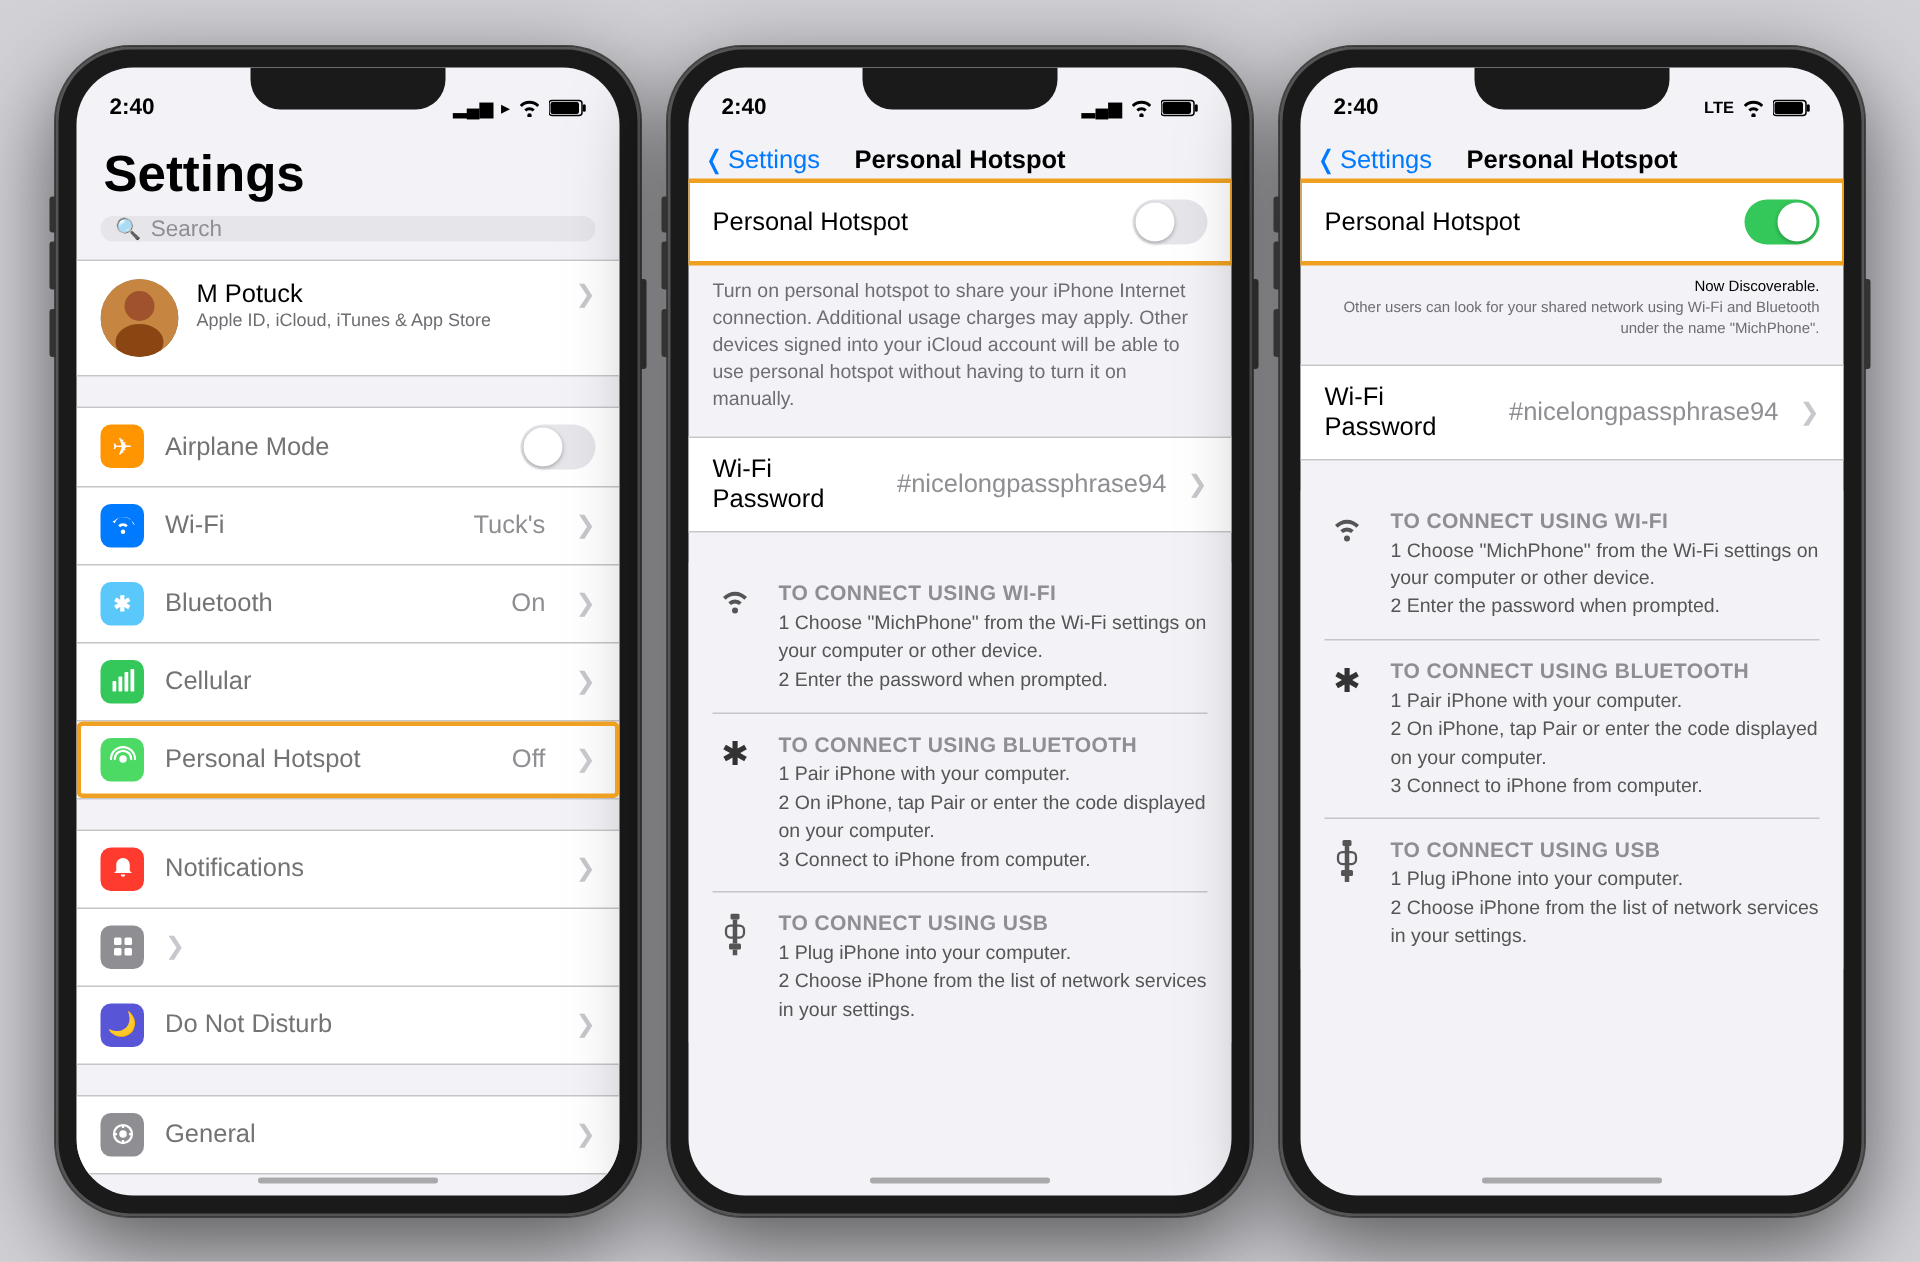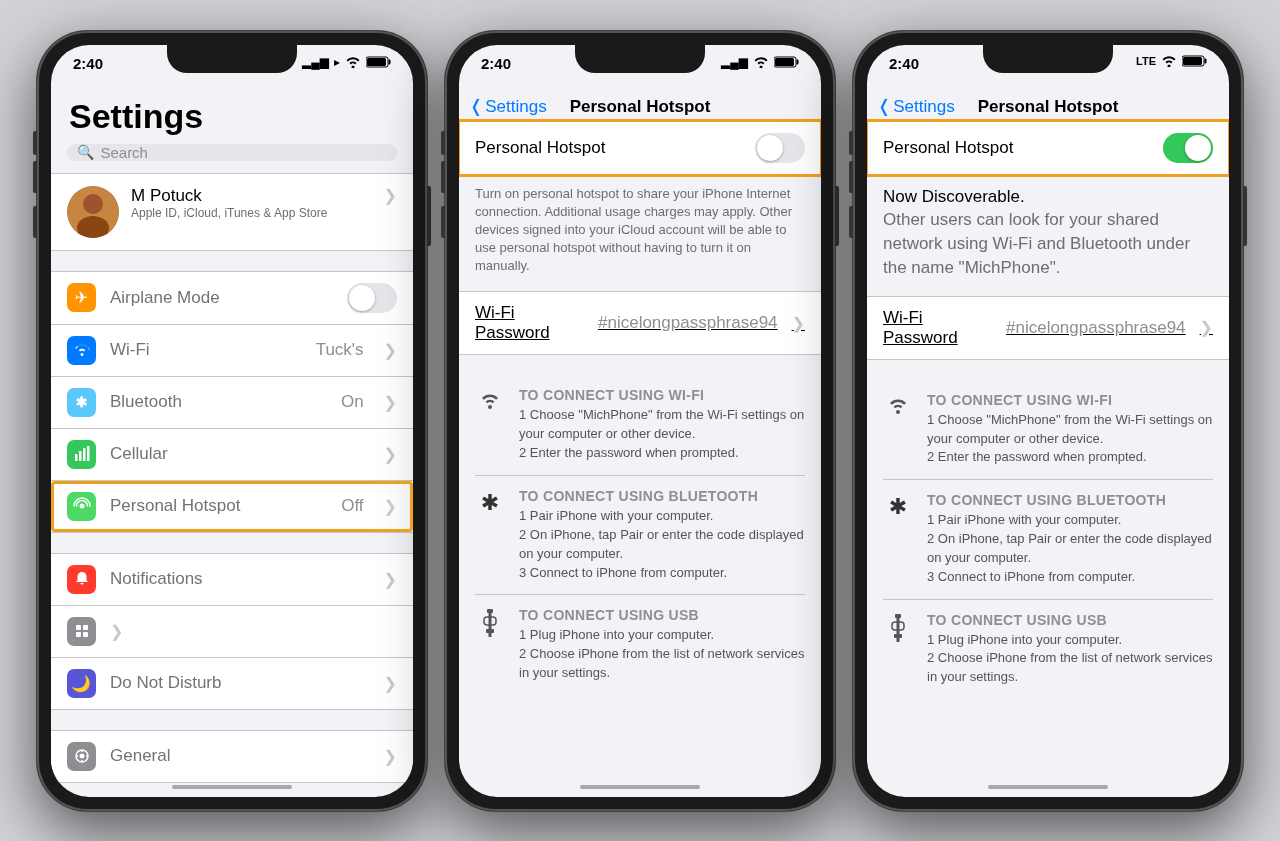--- a/index.html
+++ b/index.html
@@ -51,21 +51,21 @@
     
     .home-bar {
       position: absolute; bottom: 8px; left: 50%; transform: translateX(-50%);
       width: 120px; height: 4px; background: rgba(0,0,0,0.3); border-radius: 2px;
     }
 
     
     .status-bar {
       height: 44px;
       display: flex;
-      align-items: flex-start;
+      align-items: center;
       justify-content: space-between;
       padding: 10px 22px 0;
       flex-shrink: 0;
       position: relative;
       z-index: 5;
     }
     .status-time {
       font-size: 15px;
       font-weight: 600;
       color: #000;
@@ -267,21 +267,20 @@
       font-size: 13px;
       color: #6d6d72;
       line-height: 1.4;
     }
 
     .wifi-password-section {
       background: #fff;
       border-top: 0.5px solid #c6c6c8;
       border-bottom: 0.5px solid #c6c6c8;
       margin-bottom: 20px;
-      text-decoration: underline;
     }
     .wifi-password-row {
       display: flex;
       align-items: center;
       padding: 11px 16px;
       min-height: 44px;
       gap: 10px;
     }
     .wifi-pw-label { font-size: 17px; color: #000; }
     .wifi-pw-value { flex: 1; font-size: 17px; color: #8e8e93; text-align: right; margin-right: 4px; }
@@ -300,23 +299,24 @@
     }
     .connect-row:last-child { border-bottom: none; }
     .connect-icon { font-size: 24px; color: #555; margin-top: 2px; flex-shrink: 0; width: 30px; text-align: center; }
     .connect-text { flex: 1; }
     .connect-title { font-size: 14px; font-weight: 600; color: #8e8e93; letter-spacing: 0.3px; margin-bottom: 3px; text-transform: uppercase; }
     .connect-steps { font-size: 13px; color: #555; line-height: 1.45; }
 
     
     .discoverable-text {
       padding: 10px 16px 16px;
-      font-size: 17px;
+      font-size: 10px;
       color: #6d6d72;
       line-height: 1.4;
+      text-align: right;
     }
 
     
     .icon-orange { background: #ff9500; }
     .icon-blue { background: #007aff; }
     .icon-blue2 { background: #5ac8fa; }
     .icon-green { background: #34c759; }
     .icon-green2 { background: #4cd964; }
     .icon-red { background: #ff3b30; }
     .icon-gray { background: #8e8e93; }

